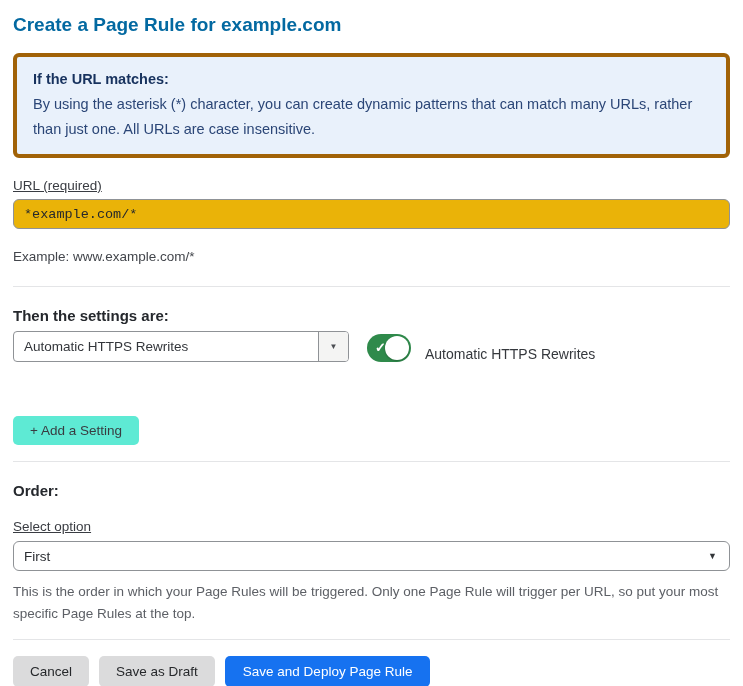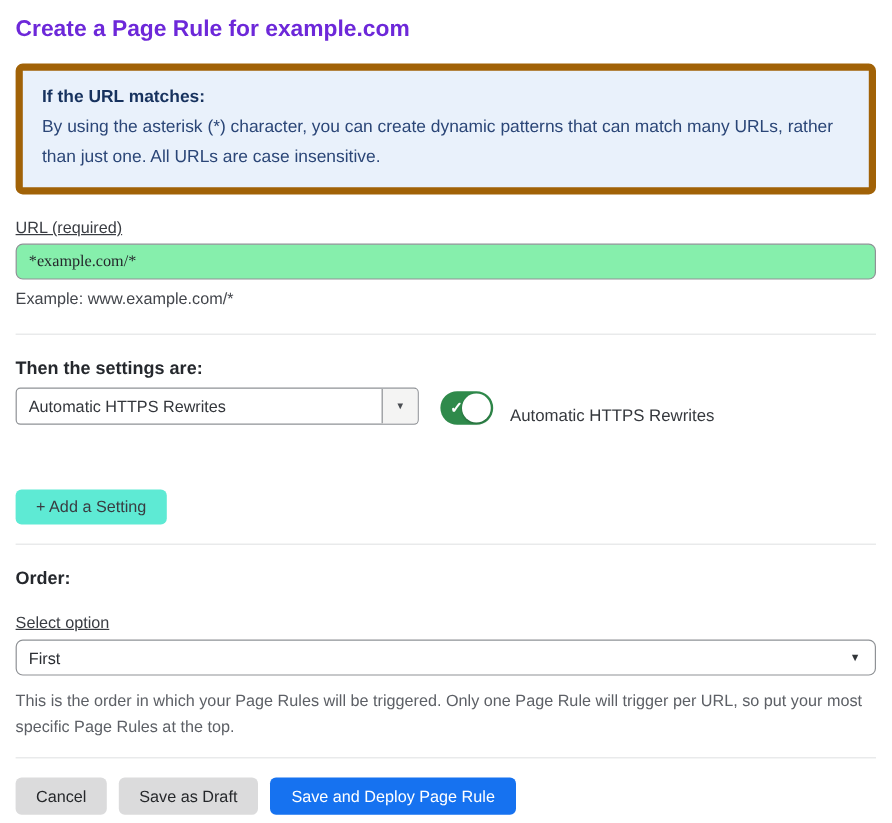--- a/index.html
+++ b/index.html
@@ -13,27 +13,27 @@
   }
   .container {
     padding: 0 13px;
     width: 743px;
   }
   .page-title {
     margin: 12px 0 0 0;
     font-size: 19px;
     line-height: 25px;
     font-weight: 700;
-    color: #6d28d9;
+    color: #0369a1;
   }
   
   .notice {
     margin-top: 16px;
     background: #e9f1fb;
-    border: 6px solid #a16207;
+    border: 4px solid #a16207;
     border-radius: 6px;
     padding: 10px 16px 12px 16px;
     font-size: 14.5px;
     line-height: 25px;
     color: #2b4677;
   }
   .notice-heading {
     font-weight: 700;
     color: #17325e;
   }
@@ -50,28 +50,28 @@
     text-decoration: underline;
   }
   .text-input {
     display: block;
     margin-top: 6px;
     width: 717px;
     height: 30px;
     border: 1px solid #8f9296;
     border-radius: 6px;
     padding: 0 10px;
-    font-family: Liberation Serif, serif;
+    font-family: Liberation Mono, monospace;
     font-size: 13.5px;
     color: #25282c;
-    background: #86efac;
+    background: #eab308;
     outline: none;
   }
   .helper-text {
-    margin-top: 8px;
+    margin-top: 20px;
     font-size: 13.5px;
     color: #43464c;
   }
   .divider {
     margin-top: 22px;
     height: 1px;
     background: #e4e5e7;
   }
   .section-heading {
     margin-top: 20px;

